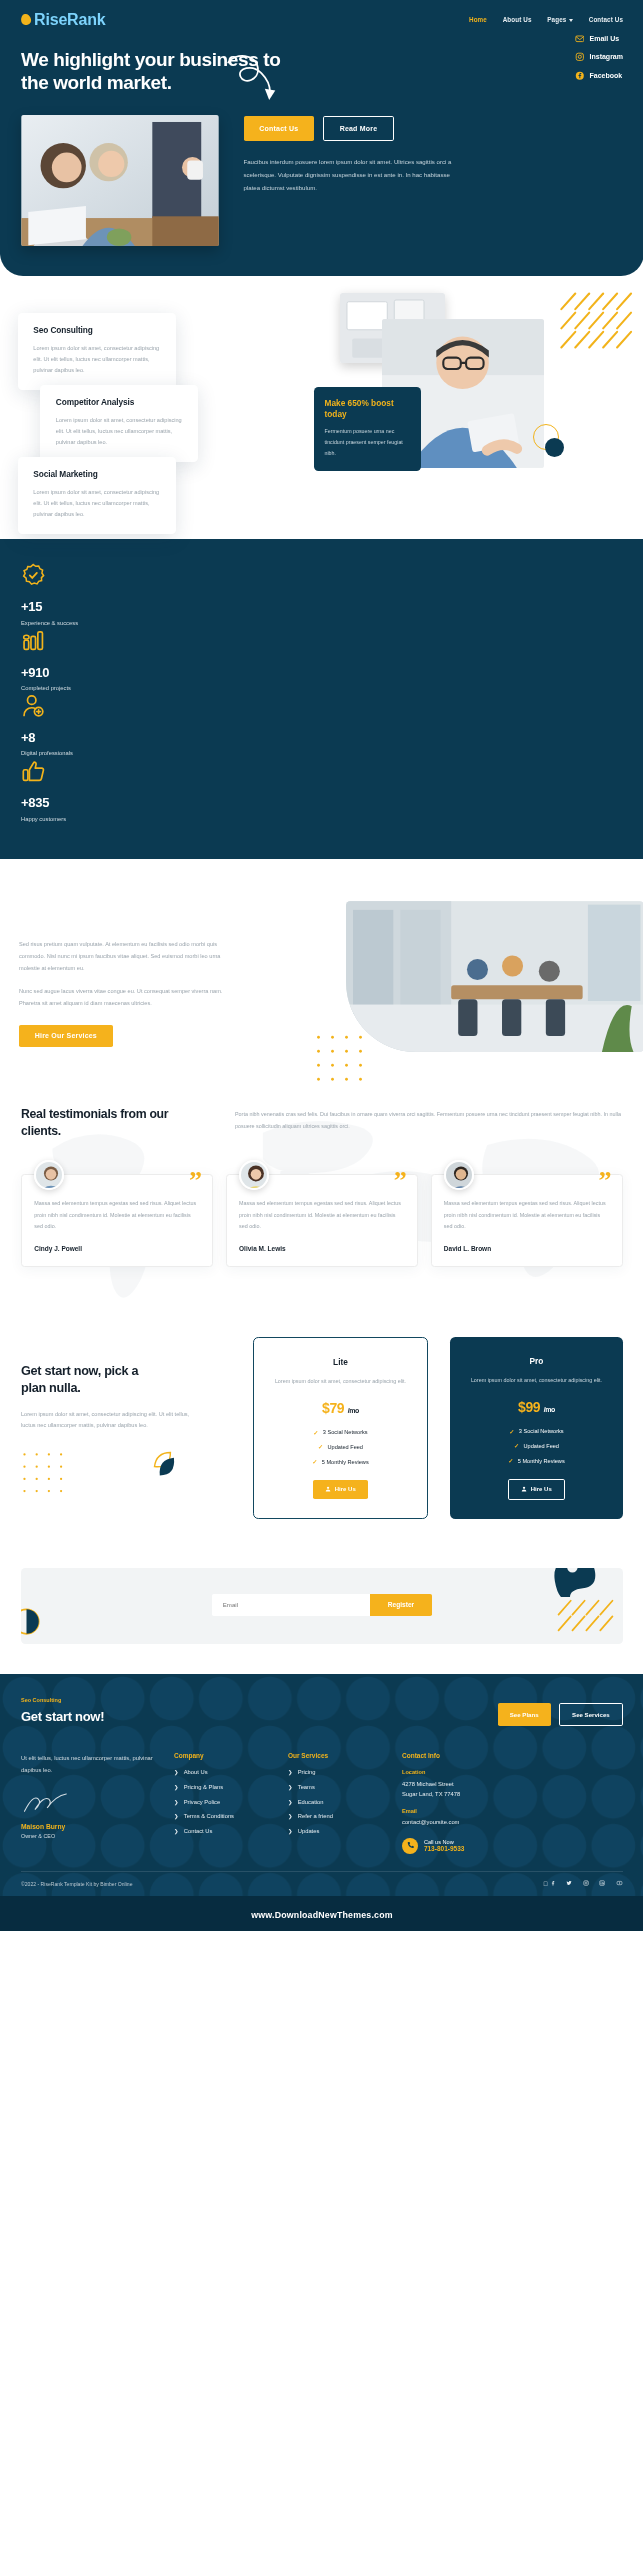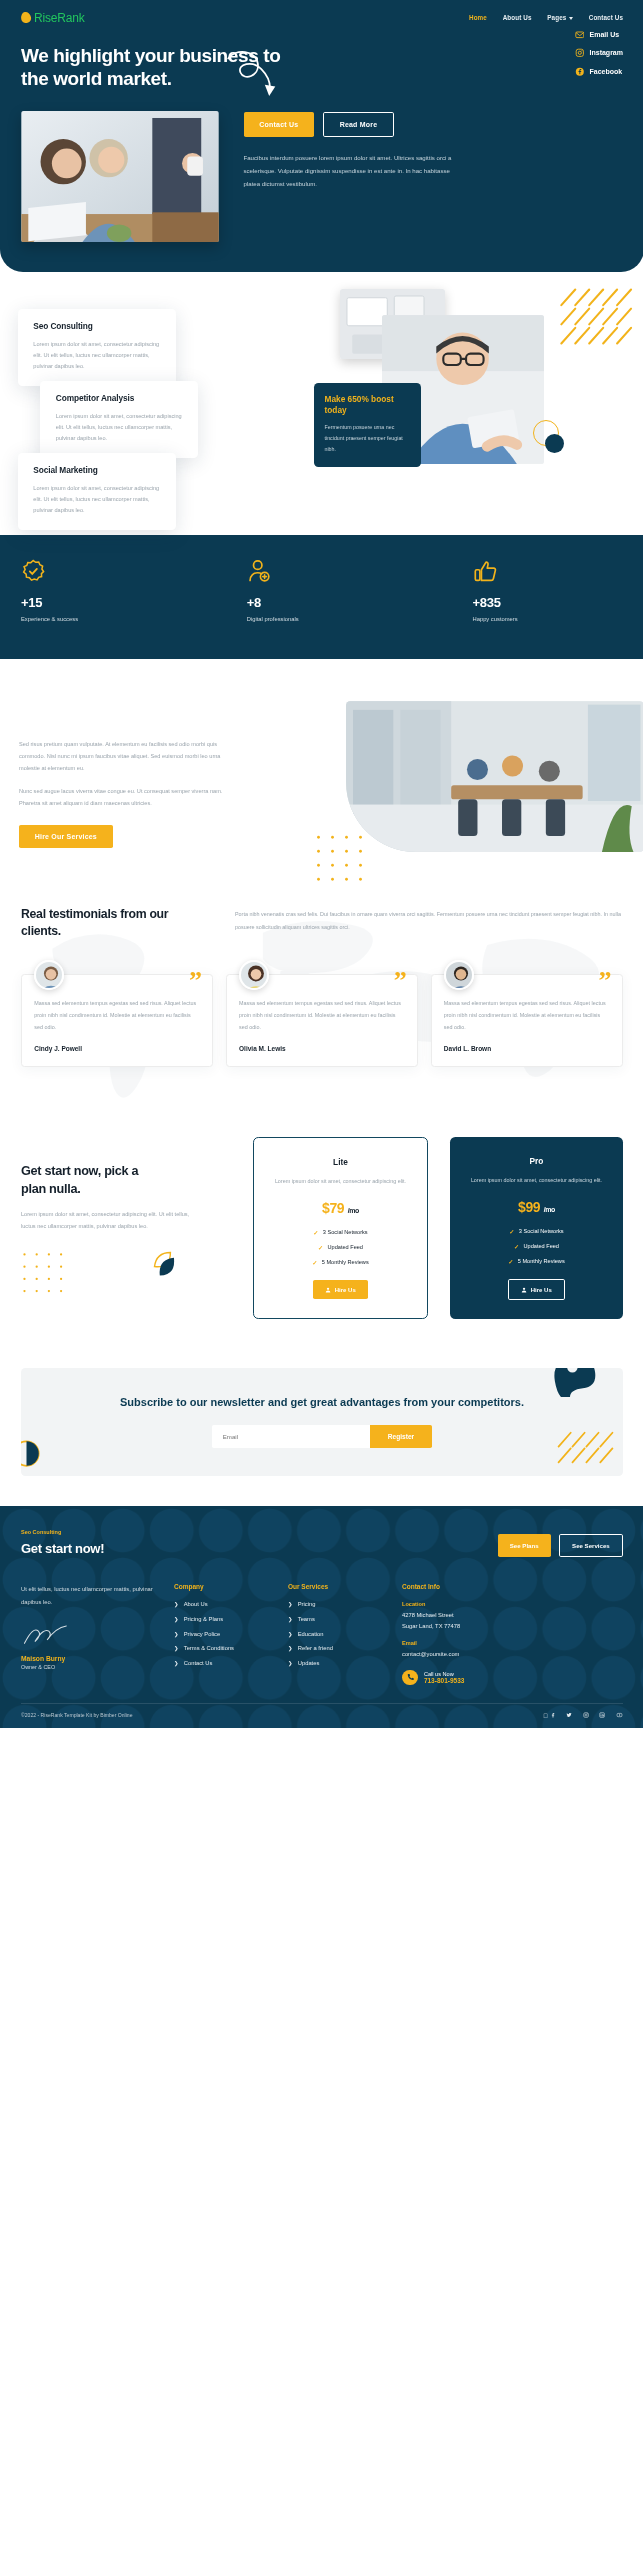--- a/index.html
+++ b/index.html
@@ -26,21 +26,21 @@
   .navbar {
     display:flex; align-items:center; justify-content:space-between;
     padding:10.5px 21px 0 21px;
   }
   .logo { display:flex; align-items:center; gap:3.5px; }
   .logo-dot {
     width:9.6px; height:11.4px; background:#f2b31b;
     border-radius:52% 52% 48% 48% / 58% 58% 42% 42%;
     display:inline-block; transform:rotate(-12deg);
   }
-  .logo-text { color:#22c55e; font-size:12px; font-weight:normal; letter-spacing:-0.2px; }
+  .logo-text { color:#7dd3fc; font-size:16px; font-weight:bold; letter-spacing:-0.2px; }
   .nav-links { display:flex; align-items:center; gap:15.8px; }
   .nav-links a {
     color:#e7eef2; font-size:6.3px; text-decoration:none; font-weight:600;
     letter-spacing:0.1px; white-space:nowrap;
   }
   .nav-links a.active { color:#f2b31b; }
   .caret {
     display:inline-block; width:0; height:0; margin-left:2.6px;
     border-left:2.6px solid transparent; border-right:2.6px solid transparent;
     border-top:3.1px solid #e7eef2; vertical-align:middle;
@@ -117,21 +117,21 @@
     border-radius:50%; border:1.8px solid #f2b31b;
   }
   .navy-circ {
     position:absolute; left:238px; top:154px; width:19px; height:19px;
     border-radius:50%; background:#0b3a52;
   }
 
   
   .stats {
     background:#0b3a52; padding:24.5px 21px 35px 21px;
-    display:flex; justify-content:space-between;
+    display:flex; justify-content:space-between;flex-direction:column;
   }
   .stat { width:25%; }
   .stat-icon { height:24.5px; margin-bottom:8.8px; }
   .stat-num { color:#fff; font-size:13px; font-weight:bold; letter-spacing:-0.3px; margin-bottom:4.4px; }
   .stat-label { color:#d4dee4; font-size:5.8px; line-height:1.65; }
 
   
   .satisfied { padding:42px 0 35px 0; position:relative; display:flex; }
   .sat-left { width:302px; padding-left:19px; padding-top:37px; }
   .sat-left h2 { font-size:12.7px; font-weight:bold; color:#15202b; line-height:1.34; letter-spacing:-0.3px; margin-bottom:12.3px; max-width:201px; }
@@ -429,20 +429,30 @@
     <div class="stat">
       <svg class="stat-icon" width="24.5" height="24.5" viewBox="0 0 32 32">
         <path d="M16 2l3.2 2.3 3.9-.4 1.6 3.6 3.5 1.8-.9 3.8 2.2 3.3-2.8 2.7.2 3.9-3.8 1-2.1 3.3-3.7-1.2-3.6 1.5L11 24.4l-3.9-.7-.4-3.9L3.5 17l1.9-3.4-1.4-3.7 3.6-1.5 1.3-3.7 3.9.1z" fill="none" stroke="#f2b31b" stroke-width="2"></path>
         <path d="M11.5 16.2l3.2 3.2 6-6.4" fill="none" stroke="#f2b31b" stroke-width="2.4" stroke-linecap="round"></path>
       </svg>
       <div class="stat-num">+15</div>
       <div class="stat-label">Experience &amp; success</div>
     </div>
     <div class="stat">
       <svg class="stat-icon" width="24.5" height="24.5" viewBox="0 0 32 32">
+        <rect x="4" y="16" width="6" height="12" rx="2" fill="none" stroke="#f2b31b" stroke-width="2.2"></rect>
+        <rect x="13" y="11" width="6" height="17" rx="2" fill="none" stroke="#f2b31b" stroke-width="2.2"></rect>
+        <rect x="22" y="5" width="6" height="23" rx="2" fill="none" stroke="#f2b31b" stroke-width="2.2"></rect>
+        <ellipse cx="7" cy="12" rx="3.5" ry="2.5" fill="none" stroke="#f2b31b" stroke-width="2"></ellipse>
+      </svg>
+      <div class="stat-num">+910</div>
+      <div class="stat-label">Completed projects</div>
+    </div>
+    <div class="stat">
+      <svg class="stat-icon" width="24.5" height="24.5" viewBox="0 0 32 32">
         <circle cx="14" cy="8" r="5.5" fill="none" stroke="#f2b31b" stroke-width="2.2"></circle>
         <path d="M4 28c0-6 4.5-10 10-10 2 0 3.8.5 5.3 1.3" fill="none" stroke="#f2b31b" stroke-width="2.2" stroke-linecap="round"></path>
         <circle cx="23" cy="23" r="5.5" fill="none" stroke="#f2b31b" stroke-width="2.2"></circle>
         <path d="M23 20.5v5M20.5 23h5" stroke="#f2b31b" stroke-width="2" stroke-linecap="round"></path>
       </svg>
       <div class="stat-num">+8</div>
       <div class="stat-label">Digital professionals</div>
     </div>
     <div class="stat">
       <svg class="stat-icon" width="24.5" height="24.5" viewBox="0 0 32 32">
@@ -667,21 +677,20 @@
           <line x1="4" y1="18" x2="18" y2="2"></line>
             <line x1="20" y1="18" x2="34" y2="2"></line>
             <line x1="36" y1="18" x2="50" y2="2"></line>
             <line x1="52" y1="18" x2="66" y2="2"></line>
           <line x1="4" y1="36" x2="18" y2="20"></line>
             <line x1="20" y1="36" x2="34" y2="20"></line>
             <line x1="36" y1="36" x2="50" y2="20"></line>
             <line x1="52" y1="36" x2="66" y2="20"></line>
         </g>
       </svg>
-      <h2>Subscribe to our newsletter and get great advantages from your competitors.</h2>
       <div class="news-form">
         <input class="news-input" type="text" placeholder="Email" style="">
         <button class="news-btn">Register</button>
       </div>
     </div>
   </section>
 
   <footer class="footer">
     <svg class="footer-pattern" viewBox="0 0 735 330" preserveAspectRatio="none">
       <defs>
@@ -817,15 +826,18 @@
             <svg width="7" height="6.1" viewBox="0 0 24 24">
                 <rect x="2.5" y="5.5" width="19" height="13" rx="4" fill="none" stroke="#e7eef2" stroke-width="2.2"></rect>
                 <polygon points="10,9.2 16,12 10,14.8" fill="#e7eef2"></polygon>
               </svg>
           </span>
         </div>
       </div>
     </div>
   </footer>
 
+  <div class="bottombar">
+    <a href="#">www.DownloadNewThemes.com</a>
+  </div>
 
 </div>
 
 
 </body></html>

